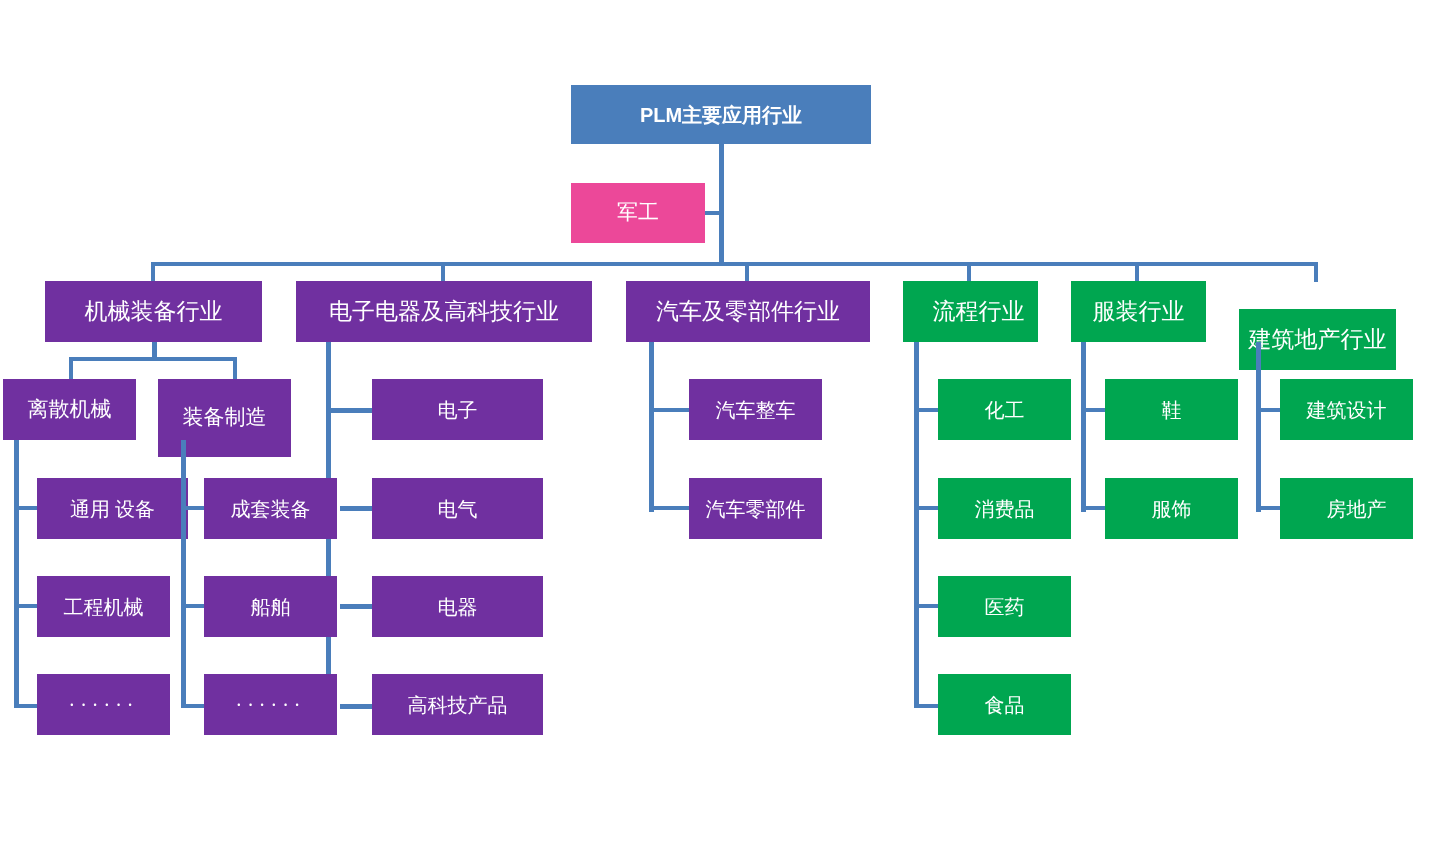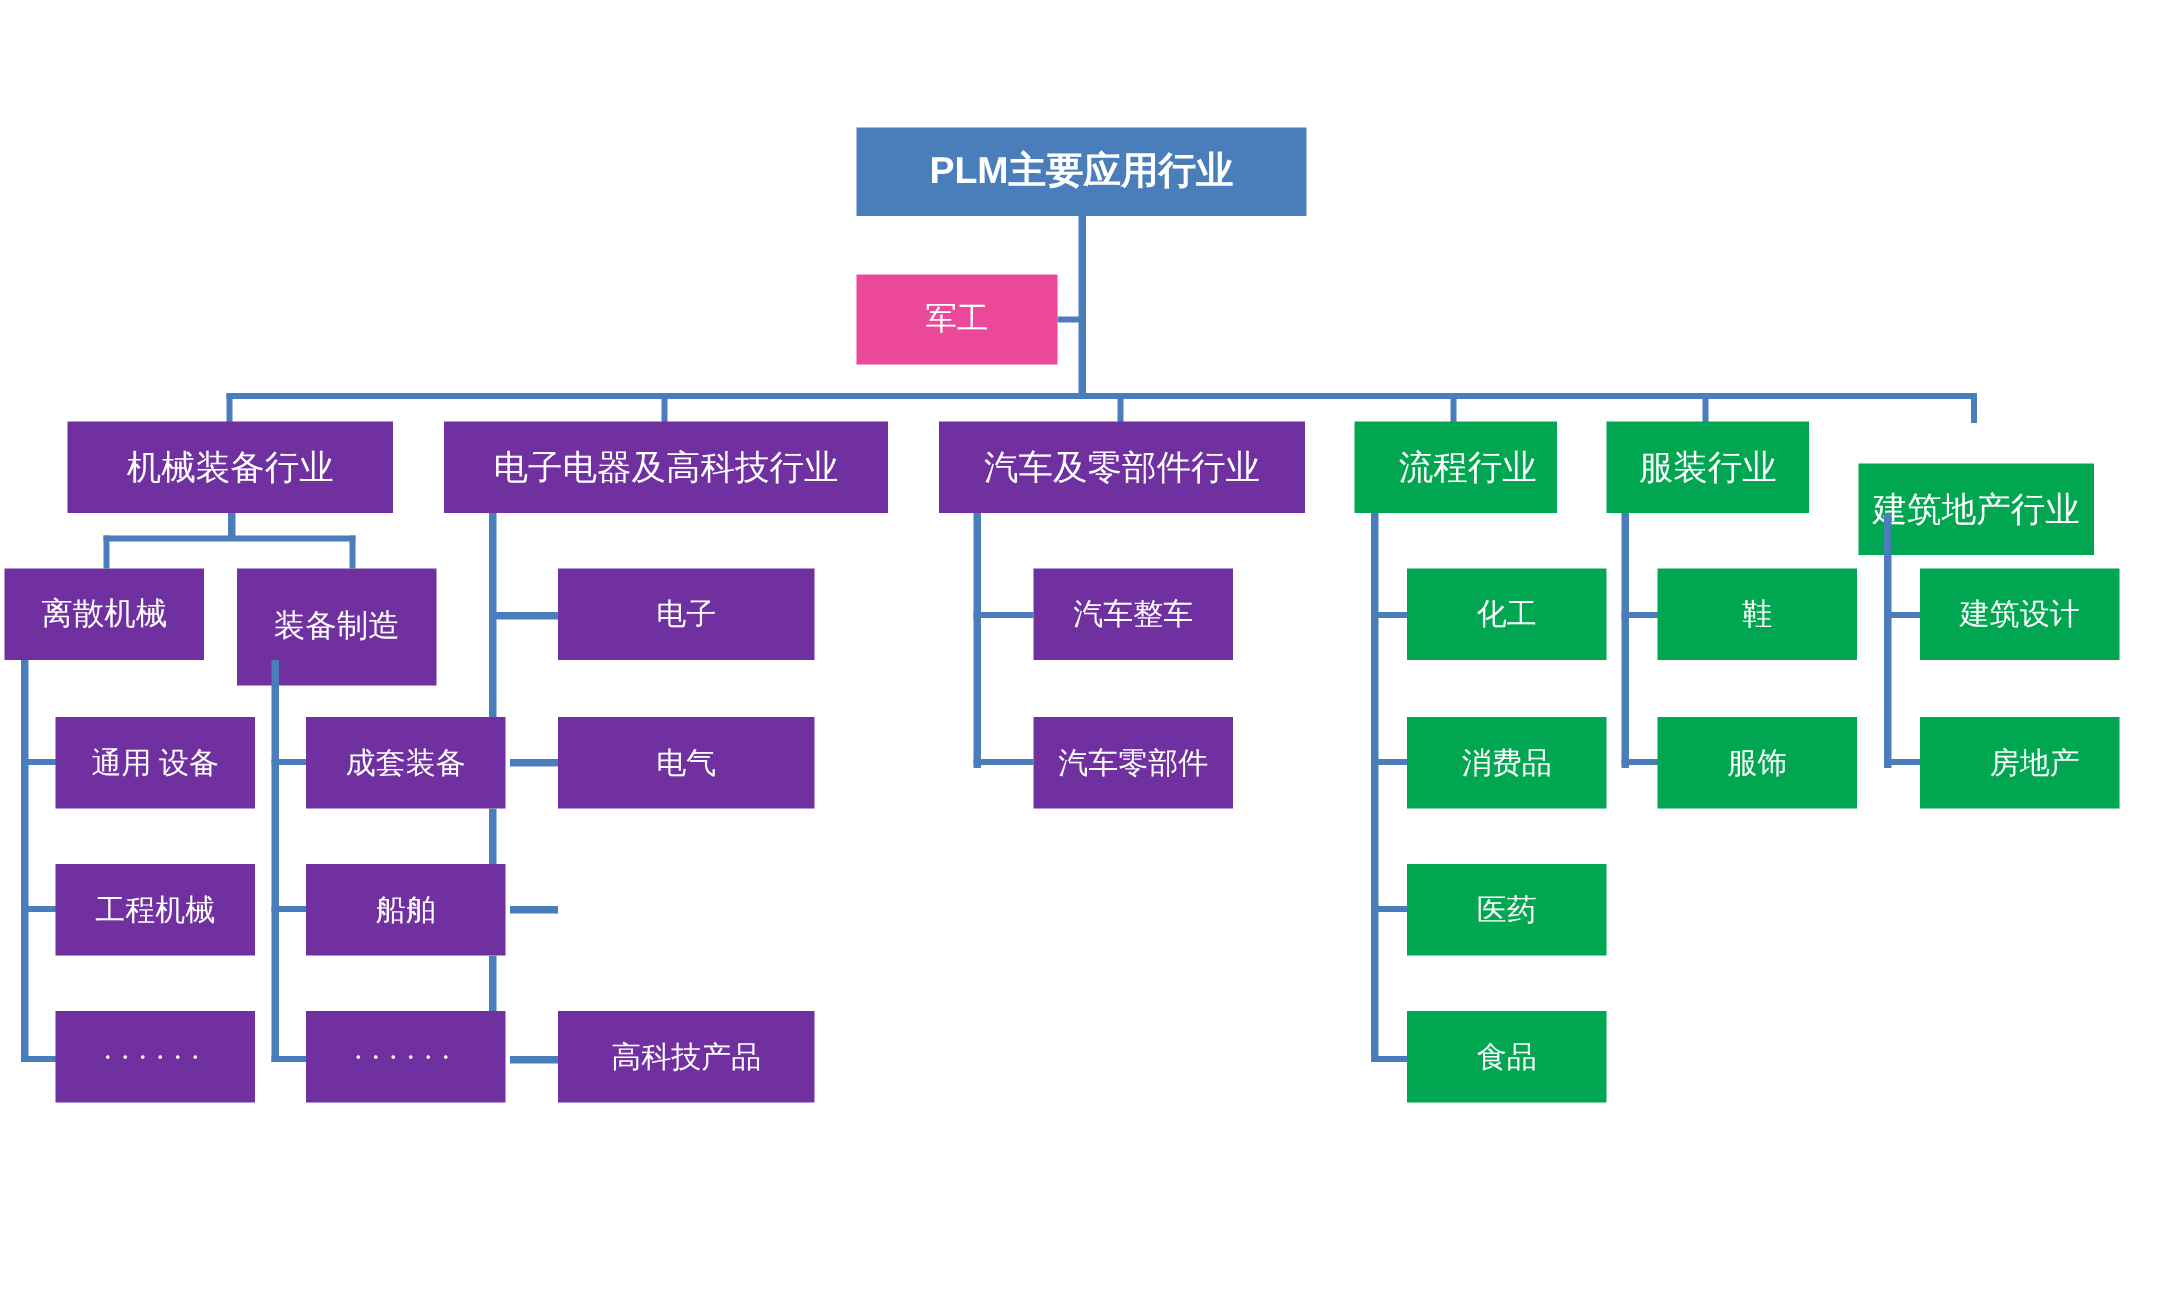--- a/index.html
+++ b/index.html
@@ -26,21 +26,21 @@
     color: #ffffff;
     text-align: center;
     line-height: 1.1;
     white-space: nowrap;
     user-select: none;
   }
   .node.root {
     background: #4A7EBB;
     font-family: "Liberation Sans", "DejaVu Sans", sans-serif;
     font-weight: bold;
-    font-size: 25px;
+    font-size: 20px;
   }
   .node.military {
     background: #ec4899;
     font-size: 21px;
   }
   .node.purple {
     background: #7030A0;
   }
   .node.green {
     background: #00A650;
@@ -120,21 +120,21 @@
 
   <div class="node purple lvl3" style="left:158px; top:379px; width:133px; height:78px;">
     <span>装备制造</span>
   </div>
 
   <div class="conn" style="left:14px; top:440px; width:5px; height:268px;"></div>
   <div class="conn" style="left:14px; top:506px; width:26px; height:4px;"></div>
   <div class="conn" style="left:14px; top:604px; width:26px; height:4px;"></div>
   <div class="conn" style="left:14px; top:704px; width:26px; height:4px;"></div>
 
-  <div class="node purple lvl4" style="left:37px; top:478px; width:133px; height:61px;">
+  <div class="node purple lvl4" style="left:37px; top:478px; width:151px; height:61px;">
     <span>通用 设备</span>
   </div>
   <div class="node purple lvl4" style="left:37px; top:576px; width:133px; height:61px;">
     <span>工程机械</span>
   </div>
   <div class="node purple lvl4" style="left:37px; top:674px; width:133px; height:61px;">
     <span class="dots">······</span>
   </div>
 
   <div class="conn" style="left:181px; top:440px; width:5px; height:268px;"></div>
@@ -159,20 +159,23 @@
   <div class="conn" style="left:330px; top:408px; width:42px; height:5px;"></div>
   <div class="conn" style="left:340px; top:506px; width:32px; height:5px;"></div>
   <div class="conn" style="left:340px; top:604px; width:32px; height:5px;"></div>
   <div class="conn" style="left:340px; top:704px; width:32px; height:5px;"></div>
 
   <div class="node purple lvl4" style="left:372px; top:379px; width:171px; height:61px;">
     <span>电子</span>
   </div>
   <div class="node purple lvl4" style="left:372px; top:478px; width:171px; height:61px;">
     <span>电气</span>
+  </div>
+  <div class="node purple lvl4" style="left:372px; top:576px; width:171px; height:61px;">
+    <span>电器</span>
   </div>
   <div class="node purple lvl4" style="left:372px; top:674px; width:171px; height:61px;">
     <span>高科技产品</span>
   </div>
 
   <div class="conn" style="left:649px; top:342px; width:5px; height:170px;"></div>
   <div class="conn" style="left:649px; top:408px; width:40px; height:4px;"></div>
   <div class="conn" style="left:649px; top:506px; width:40px; height:4px;"></div>
 
   <div class="node purple lvl4" style="left:689px; top:379px; width:133px; height:61px;">

